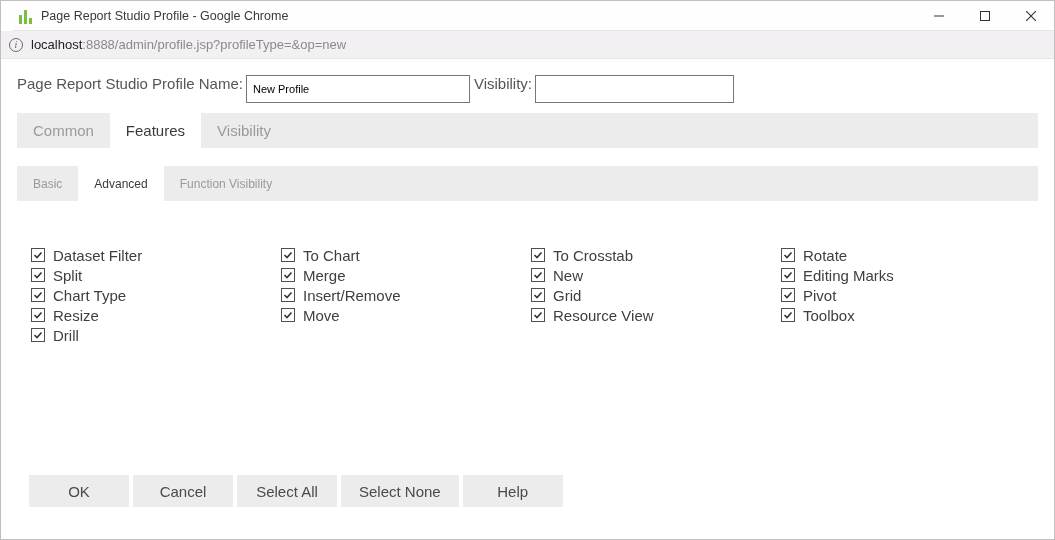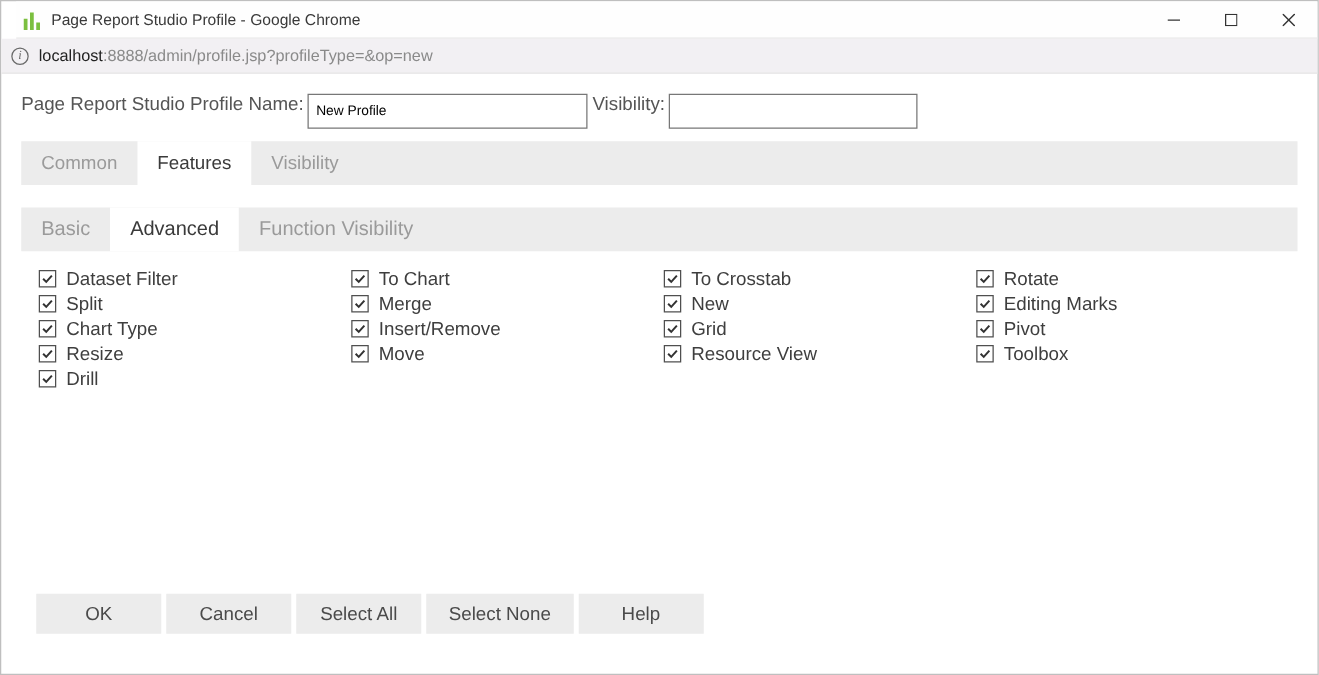--- a/index.html
+++ b/index.html
@@ -115,41 +115,41 @@
   }
 
   
   .subtabstrip {
     margin-top: 18px;
     background: #ececec;
     height: 35px;
     display: flex;
     align-items: stretch;
     color: #9a9a9a;
-    font-size: 16px;
+    font-size: 12px;
     text-align: center;
   }
   .subtabstrip .tab {
     padding: 0 16px;
     display: flex; align-items: center;
   }
   .subtabstrip .tab.active {
     background: #fff;
     color: #3a3a3a;
   }
 
   
   .checkgrid {
     margin-top: 12px;
     display: flex;
     padding-left: 14px;
     color: #3e3e3e;
     font-size: 15px;
   }
-  .checkcol { width: 250px; }
+  .checkcol { width: 250px; margin-top: 32px; }
   .checkrow {
     display: flex;
     align-items: center;
     gap: 8px;
     height: 20px;
   }
   .chk {
     width: 14px; height: 14px;
     border: 1.3px solid #4f4f4f;
     display: flex; align-items: center; justify-content: center;

